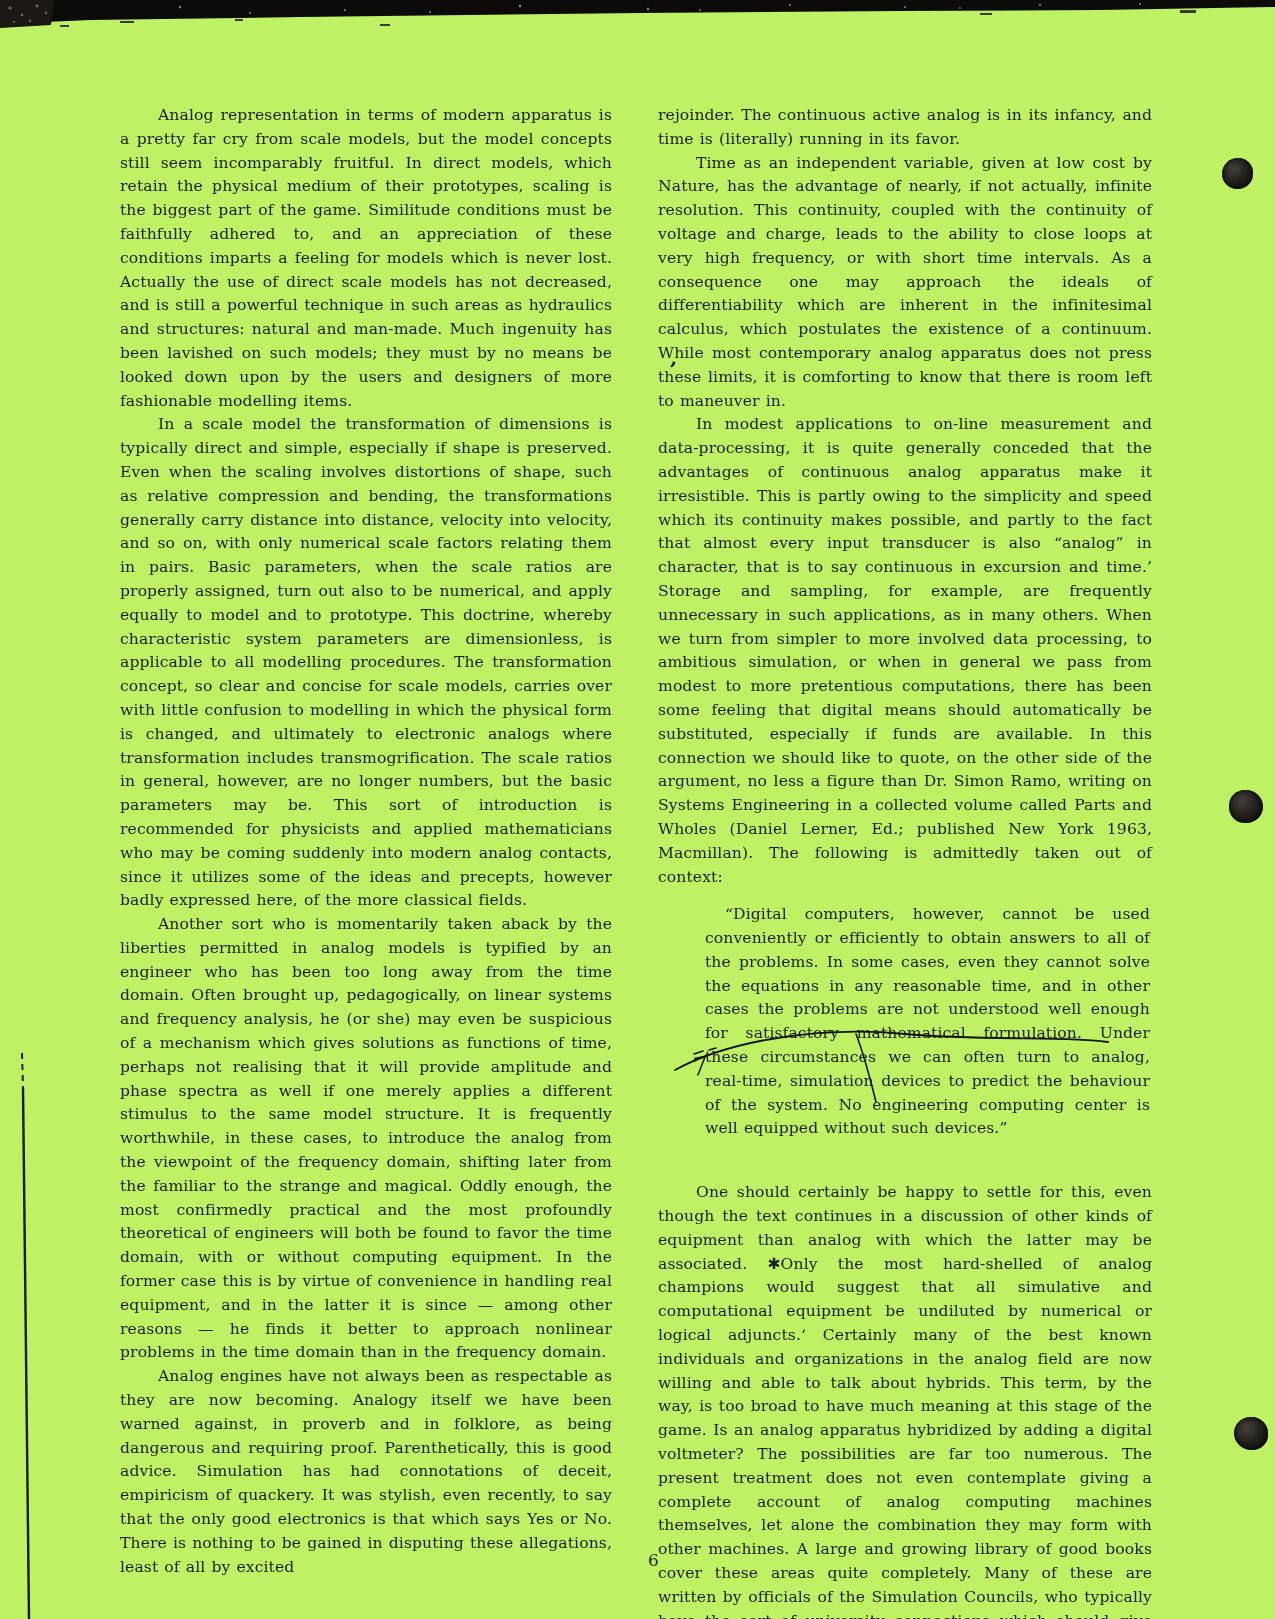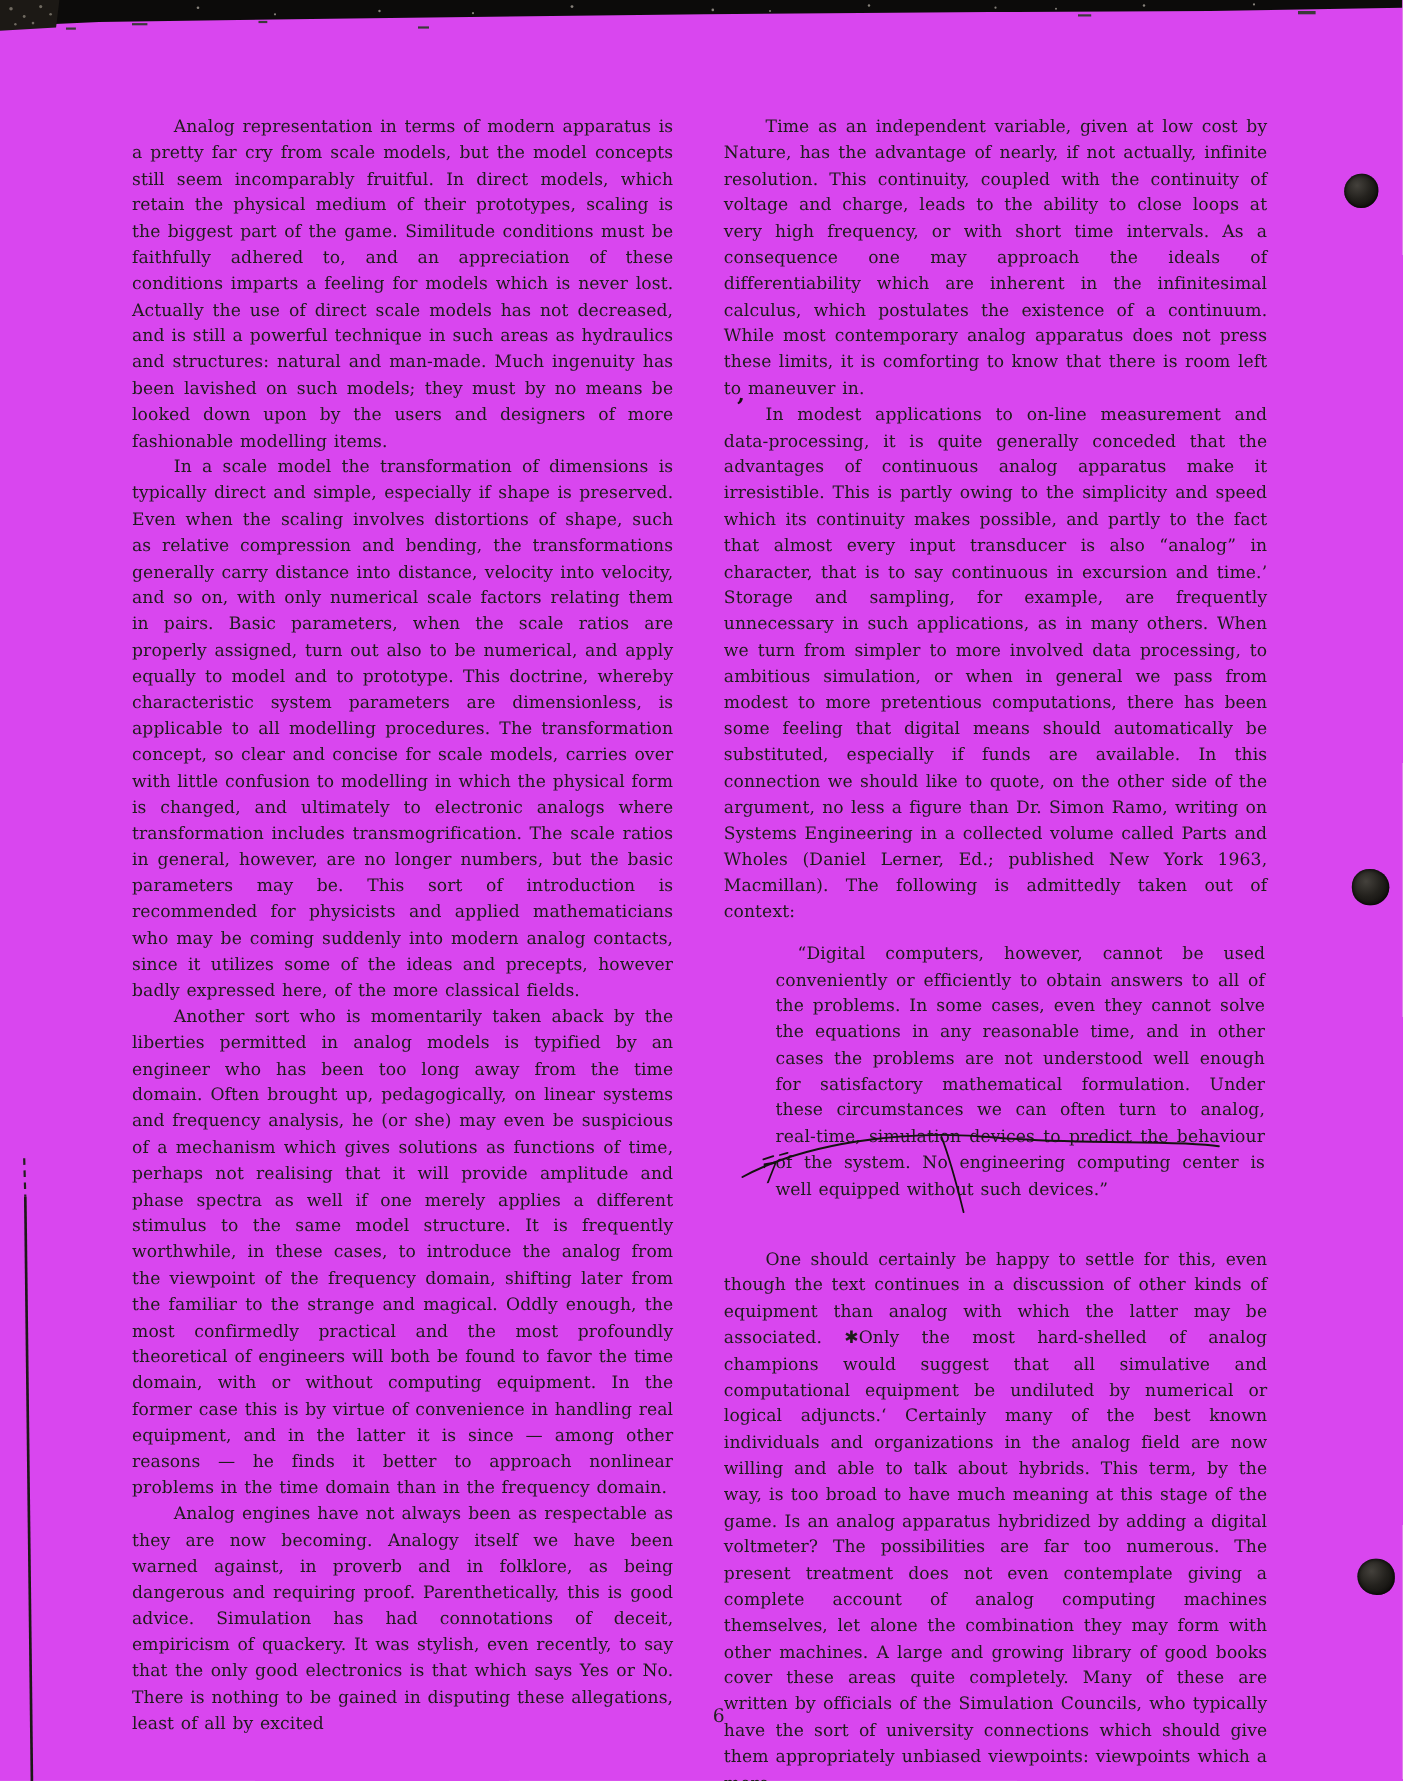--- a/index.html
+++ b/index.html
@@ -6,21 +6,21 @@
   body {
     width: 1275px; height: 1619px;
     background: #e9e7e2;
     font-family: "DejaVu Serif", serif;
     position: relative;
     overflow: hidden;
   }
   .page {
     position: absolute; left: 0; top: 0;
     width: 1275px; height: 1619px;
-    background: #d946ef;
+    background: #bef264;
   }
   
   .top-band { position: absolute; left: 0; top: 0; width: 1275px; height: 34px; }
   .left-line { position: absolute; left: 0; top: 1040px; width: 60px; height: 579px; }
   .punch-dot {
     position: absolute;
     background: radial-gradient(circle at 38% 34%, #44413c 0%, #23211d 45%, #060504 100%);
     box-shadow: inset 0 0 4px #000;
   }
   .dot1 { left: 1222px; top: 158px; width: 31px; height: 31px; border-radius: 52% 48% 50% 50%; }
@@ -117,20 +117,21 @@
   <div class="punch-dot dot3"></div>
 
   <div class="col col-left">
     <p class="indent">Analog representation in terms of modern apparatus is a pretty far cry from scale models, but the model concepts still seem incomparably fruitful. In direct models, which retain the physical medium of their prototypes, scaling is the biggest part of the game. Similitude conditions must be faithfully adhered to, and an appreciation of these conditions imparts a feeling for models which is never lost. Actually the use of direct scale models has not decreased, and is still a powerful technique in such areas as hydraulics and structures: natural and man-made. Much ingenuity has been lavished on such models; they must by no means be looked down upon by the users and designers of more fashionable modelling items.</p>
     <p class="indent">In a scale model the transformation of dimensions is typically direct and simple, especially if shape is preserved. Even when the scaling involves distortions of shape, such as relative compression and bending, the transformations generally carry distance into distance, velocity into velocity, and so on, with only numerical scale factors relating them in pairs. Basic parameters, when the scale ratios are properly assigned, turn out also to be numerical, and apply equally to model and to prototype. This doctrine, whereby characteristic system parameters are dimensionless, is applicable to all modelling procedures. The transformation concept, so clear and concise for scale models, carries over with little confusion to modelling in which the physical form is changed, and ultimately to electronic analogs where transformation includes transmogrification. The scale ratios in general, however, are no longer numbers, but the basic parameters may be. This sort of introduction is recommended for physicists and applied mathematicians who may be coming suddenly into modern analog contacts, since it utilizes some of the ideas and precepts, however badly expressed here, of the more classical fields.</p>
     <p class="indent">Another sort who is momentarily taken aback by the liberties permitted in analog models is typified by an engineer who has been too long away from the time domain. Often brought up, pedagogically, on linear systems and frequency analysis, he (or she) may even be suspicious of a mechanism which gives solutions as functions of time, perhaps not realising that it will provide amplitude and phase spectra as well if one merely applies a different stimulus to the same model structure. It is frequently worthwhile, in these cases, to introduce the analog from the viewpoint of the frequency domain, shifting later from the familiar to the strange and magical. Oddly enough, the most confirmedly practical and the most profoundly theoretical of engineers will both be found to favor the time domain, with or without computing equipment. In the former case this is by virtue of convenience in handling real equipment, and in the latter it is since — among other reasons — he finds it better to approach nonlinear problems in the time domain than in the frequency domain.</p>
     <p class="indent">Analog engines have not always been as respectable as they are now becoming. Analogy itself we have been warned against, in proverb and in folklore, as being dangerous and requiring proof. Parenthetically, this is good advice. Simulation has had connotations of deceit, empiricism of quackery. It was stylish, even recently, to say that the only good electronics is that which says Yes or No. There is nothing to be gained in disputing these allegations, least of all by excited</p>
   </div>
 
   <div class="col col-right">
+    <p>rejoinder. The continuous active analog is in its infancy, and time is (literally) running in its favor.</p>
     <p class="indent">Time as an independent variable, given at low cost by Nature, has the advantage of nearly, if not actually, infinite resolution. This continuity, coupled with the continuity of voltage and charge, leads to the ability to close loops at very high frequency, or with short time intervals. As a consequence one may approach the ideals of differentiability which are inherent in the infinitesimal calculus, which postulates the existence of a continuum. While most contemporary analog apparatus does not press these limits, it is comforting to know that there is room left to maneuver in.</p>
     <p class="indent">In modest applications to on-line measurement and data-processing, it is quite generally conceded that the advantages of continuous analog apparatus make it irresistible. This is partly owing to the simplicity and speed which its continuity makes possible, and partly to the fact that almost every input transducer is also “analog” in character, that is to say continuous in excursion and time.’ Storage and sampling, for example, are frequently unnecessary in such applications, as in many others. When we turn from simpler to more involved data processing, to ambitious simulation, or when in general we pass from modest to more pretentious computations, there has been some feeling that digital means should automatically be substituted, especially if funds are available. In this connection we should like to quote, on the other side of the argument, no less a figure than Dr. Simon Ramo, writing on Systems Engineering in a collected volume called Parts and Wholes (Daniel Lerner, Ed.; published New York 1963, Macmillan). The following is admittedly taken out of context:</p>
     <blockquote>“Digital computers, however, cannot be used conveniently or efficiently to obtain answers to all of the problems. In some cases, even they cannot solve the equations in any reasonable time, and in other cases the problems are not understood well enough for satisfactory mathematical formulation. Under these circumstances we can often turn to analog, real-time, simulation devices to predict the behaviour of the system. No engineering computing center is well equipped without such devices.”</blockquote>
     <p class="indent">One should certainly be happy to settle for this, even though the text continues in a discussion of other kinds of equipment than analog with which the latter may be associated. ✱Only the most hard-shelled of analog champions would suggest that all simulative and computational equipment be undiluted by numerical or logical adjuncts.‘ Certainly many of the best known individuals and organizations in the analog field are now willing and able to talk about hybrids. This term, by the way, is too broad to have much meaning at this stage of the game. Is an analog apparatus hybridized by adding a digital voltmeter? The possibilities are far too numerous. The present treatment does not even contemplate giving a complete account of analog computing machines themselves, let alone the combination they may form with other machines. A large and growing library of good books cover these areas quite completely. Many of these are written by officials of the Simulation Councils, who typically have the sort of university connections which should give them appropriately unbiased viewpoints: viewpoints which a mere</p>
   </div>
 
   <div class="annotation pen-tick">’</div>
   <div class="annotation pen-seven">7</div>
   <svg class="pen-swoosh" viewBox="0 0 470 100">
     <path d="M 25 58 C 80 28, 170 14, 255 22 C 330 29, 420 24, 458 30" fill="none" stroke="#14120f" stroke-width="1.8" stroke-linecap="round"></path>

